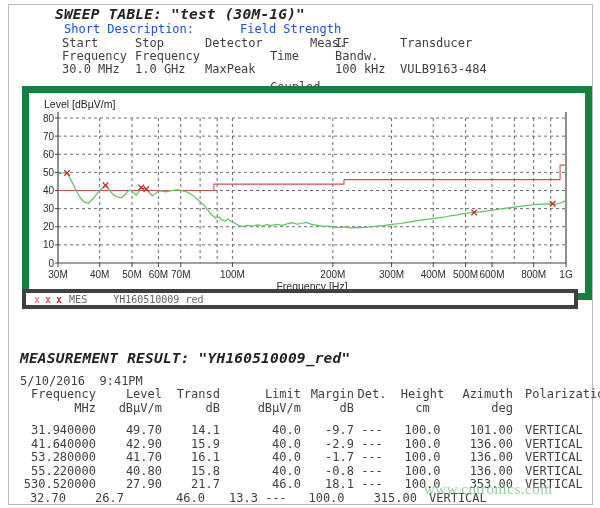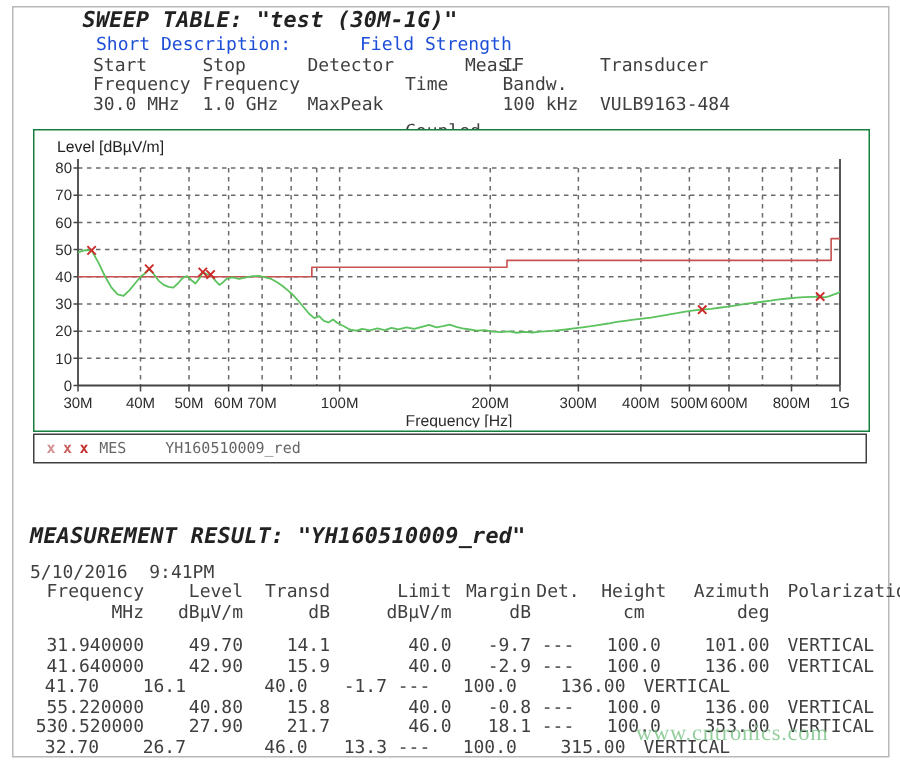--- a/index.html
+++ b/index.html
@@ -7,25 +7,25 @@
        font-family:"DejaVu Sans Mono",monospace;color:#3a3a3a;}
   .frame{position:absolute;left:8px;top:4px;width:583px;height:499px;
          border:1px solid #b8b8b8;background:#fff;}
   
   .sweep-title{position:absolute;left:55px;top:6px;font-size:14.5px;font-weight:bold;
                font-style:italic;color:#222;letter-spacing:.2px;white-space:pre;}
   .mono-line{position:absolute;font-size:12px;white-space:pre;color:#1d4ed8;}
   .sweep-col{position:absolute;font-size:12px;white-space:pre;color:#3f3f3f;}
   
   .chart-box{position:absolute;left:22px;top:86px;width:556px;height:200px;
-             border:1px solid #15803d;background:#fff;}
+             border:7px solid #15803d;background:#fff;}
   .chart-ylabel{position:absolute;left:15px;top:5px;font-family:"Liberation Sans",sans-serif;
                 font-size:10.5px;color:#222;}
   .legend-box{position:absolute;left:22px;top:289px;width:556px;height:20px;
-              border:1px solid #404040;background:#fff;font-size:10px;
+              border:4px solid #404040;background:#fff;font-size:10px;
               display:flex;align-items:center;padding-left:8px;box-sizing:border-box;color:#666;}
   .legend-box .lx{font-weight:bold;margin-right:5px;font-size:10px;}
   .legend-name{margin-left:2px;}
   .legend-trace{margin-left:26px;}
   
   .result-title{position:absolute;left:20px;top:350px;font-size:14.5px;font-weight:bold;
                 font-style:italic;color:#222;letter-spacing:.2px;white-space:pre;}
   .timestamp{position:absolute;left:20px;top:374px;font-size:12px;color:#3f3f3f;white-space:pre;}
   .result-table{position:absolute;left:0;top:388px;width:600px;font-size:12px;color:#3f3f3f;}
   .rrow{display:flex;height:13.5px;line-height:13.5px;white-space:pre;}
@@ -167,20 +167,20 @@
 
 <div>
   <div class="result-title">MEASUREMENT RESULT: "YH160510009_red"</div>
   <div class="timestamp">5/10/2016  9:41PM</div>
   <div class="result-table" id="result-table">
       <div class="rrow"><span class="c c0">Frequency</span><span class="c c1">Level</span><span class="c c2">Transd</span><span class="c c3">Limit</span><span class="c c4">Margin</span><span class="c c5">Det.</span><span class="c c6">Height</span><span class="c c7">Azimuth</span><span class="c c8">Polarization</span></div>
       <div class="rrow"><span class="c c0">MHz</span><span class="c c1">dBµV/m</span><span class="c c2">dB</span><span class="c c3">dBµV/m</span><span class="c c4">dB</span><span class="c c5"></span><span class="c c6">cm</span><span class="c c7">deg</span><span class="c c8"></span></div>
       <div class="rrow gap"></div>
       <div class="rrow"><span class="c c0">31.940000</span><span class="c c1">49.70</span><span class="c c2">14.1</span><span class="c c3">40.0</span><span class="c c4">-9.7</span><span class="c c5">---</span><span class="c c6">100.0</span><span class="c c7">101.00</span><span class="c c8">VERTICAL</span></div>
       <div class="rrow"><span class="c c0">41.640000</span><span class="c c1">42.90</span><span class="c c2">15.9</span><span class="c c3">40.0</span><span class="c c4">-2.9</span><span class="c c5">---</span><span class="c c6">100.0</span><span class="c c7">136.00</span><span class="c c8">VERTICAL</span></div>
-      <div class="rrow"><span class="c c1">41.70</span><span class="c c2">16.1</span><span class="c c3">40.0</span><span class="c c4">-1.7</span><span class="c c5">---</span><span class="c c6">100.0</span><span class="c c7">136.00</span><span class="c c8">VERTICAL</span></div>
+      <div class="rrow"><span class="c c0">53.280000</span><span class="c c1">41.70</span><span class="c c2">16.1</span><span class="c c3">40.0</span><span class="c c4">-1.7</span><span class="c c5">---</span><span class="c c6">100.0</span><span class="c c7">136.00</span><span class="c c8">VERTICAL</span></div>
       <div class="rrow"><span class="c c0">55.220000</span><span class="c c1">40.80</span><span class="c c2">15.8</span><span class="c c3">40.0</span><span class="c c4">-0.8</span><span class="c c5">---</span><span class="c c6">100.0</span><span class="c c7">136.00</span><span class="c c8">VERTICAL</span></div>
       <div class="rrow"><span class="c c0">530.520000</span><span class="c c1">27.90</span><span class="c c2">21.7</span><span class="c c3">46.0</span><span class="c c4">18.1</span><span class="c c5">---</span><span class="c c6">100.0</span><span class="c c7">353.00</span><span class="c c8">VERTICAL</span></div>
       <div class="rrow"><span class="c c1">32.70</span><span class="c c2">26.7</span><span class="c c3">46.0</span><span class="c c4">13.3</span><span class="c c5">---</span><span class="c c6">100.0</span><span class="c c7">315.00</span><span class="c c8">VERTICAL</span></div>
     </div>
 </div>
 
 <div class="watermark">www.cntronics.com</div>
 
 </body></html>

